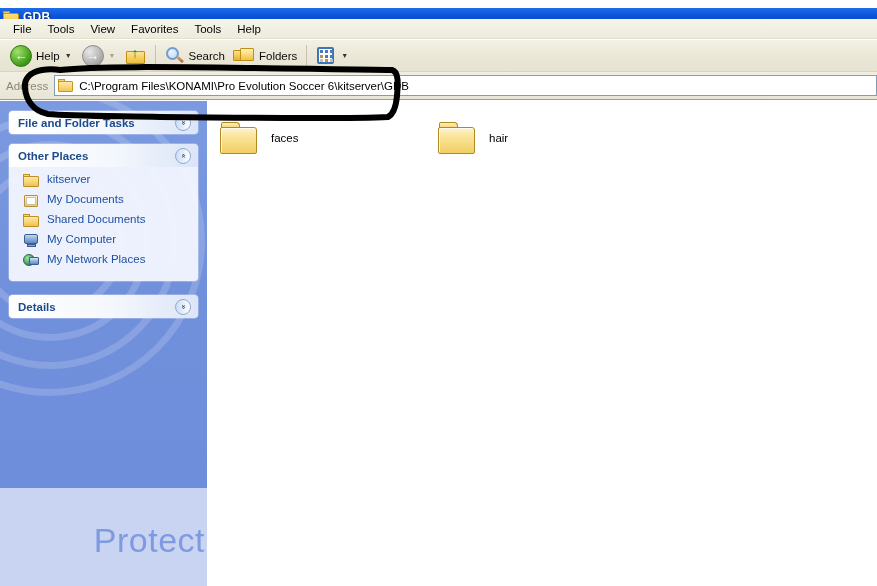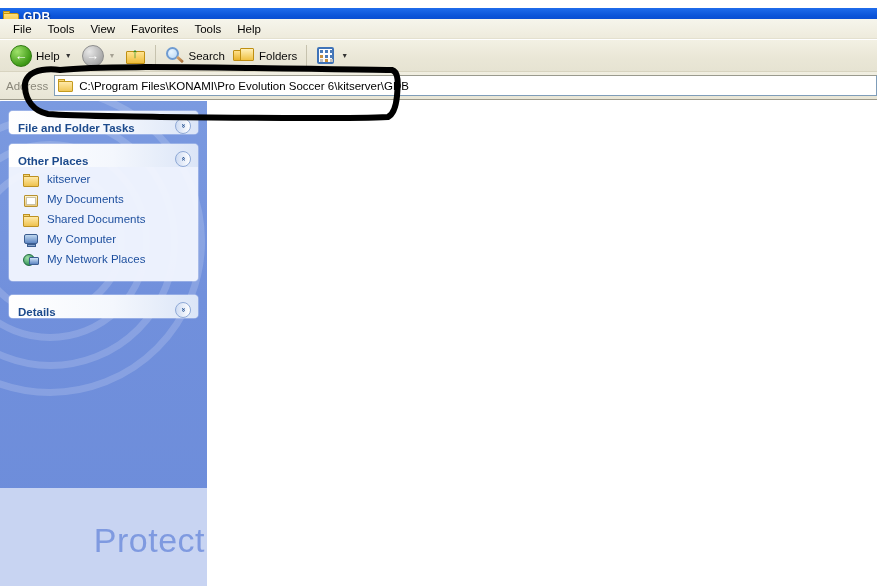--- a/index.html
+++ b/index.html
@@ -135,21 +135,21 @@
   .rings { position: absolute; left: -55px; top: 35px; width: 330px; height: 330px; pointer-events: none; }
   .ring {
     position: absolute; border-radius: 50%; border: 7px solid rgba(255,255,255,0.17);
   }
   .panel {
     position: relative; margin: 10px 9px 0 9px; border-radius: 4px; overflow: hidden;
     background: rgba(255,255,255,0.82);
     box-shadow: 0 0 0 1px rgba(255,255,255,0.25);
   }
   .panel-head {
-    height: 23px; display: flex; align-items: flex-end; justify-content: space-between;
+    height: 23px; display: flex; align-items: center; justify-content: space-between;
     padding: 0 7px 0 9px;
     background: linear-gradient(to right, #ffffff 0%, #f4f7fd 55%, #dbe5f7 100%);
   }
   .panel-title { font-size: 11.5px; font-weight: bold; color: #1c4a8c; }
   .chev {
     width: 16px; height: 16px; border-radius: 50%;
     background: linear-gradient(to bottom, #ffffff, #cfdcf3);
     border: 1px solid #8fa9d6;
     display: flex; align-items: center; justify-content: center;
     font-size: 8px; color: #1c4a8c; font-weight: bold; line-height: 1;
@@ -397,21 +397,35 @@
 
     <div class="wm-band">
       <span class="wm-text">Protect</span>
     </div>
 
   </div>
 
   <div class="content">
     <div class="items">
 
-
+      <div class="item">
+        <span class="item-icon">
+          <span class="back"></span>
+            <span class="front"></span>
+        </span>
+        <span class="item-label">faces</span>
+      </div>
+
+      <div class="item">
+        <span class="item-icon">
+          <span class="back"></span>
+            <span class="front"></span>
+        </span>
+        <span class="item-label">hair</span>
+      </div>
 
 
     </div>
   </div>
 
   <svg class="annot" viewBox="0 0 877 586" xmlns="http://www.w3.org/2000/svg">
     <path d="M 60 70
              C 95 66, 170 67, 250 68
              C 310 69, 360 69, 392 70
              C 399 72, 398 84, 397 96

